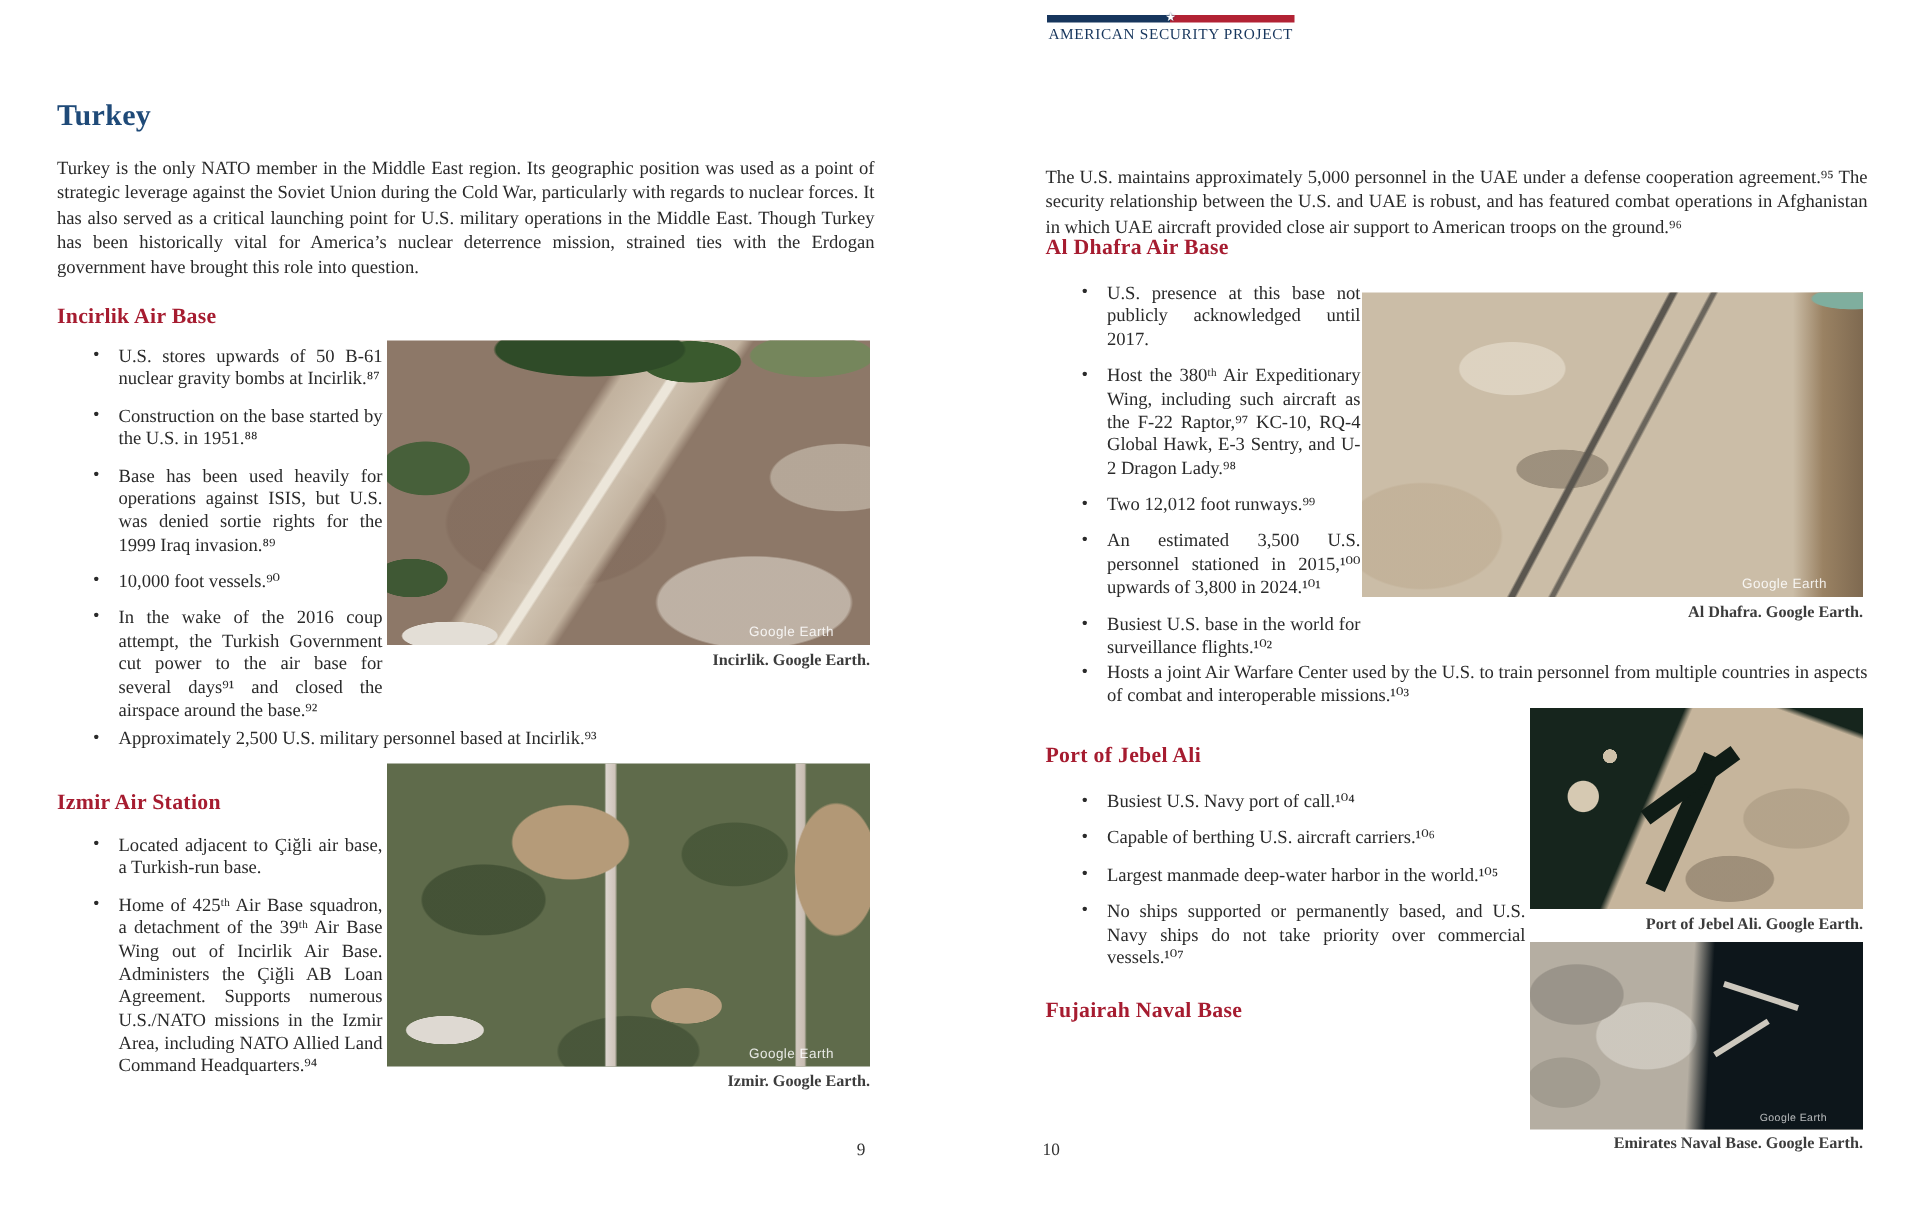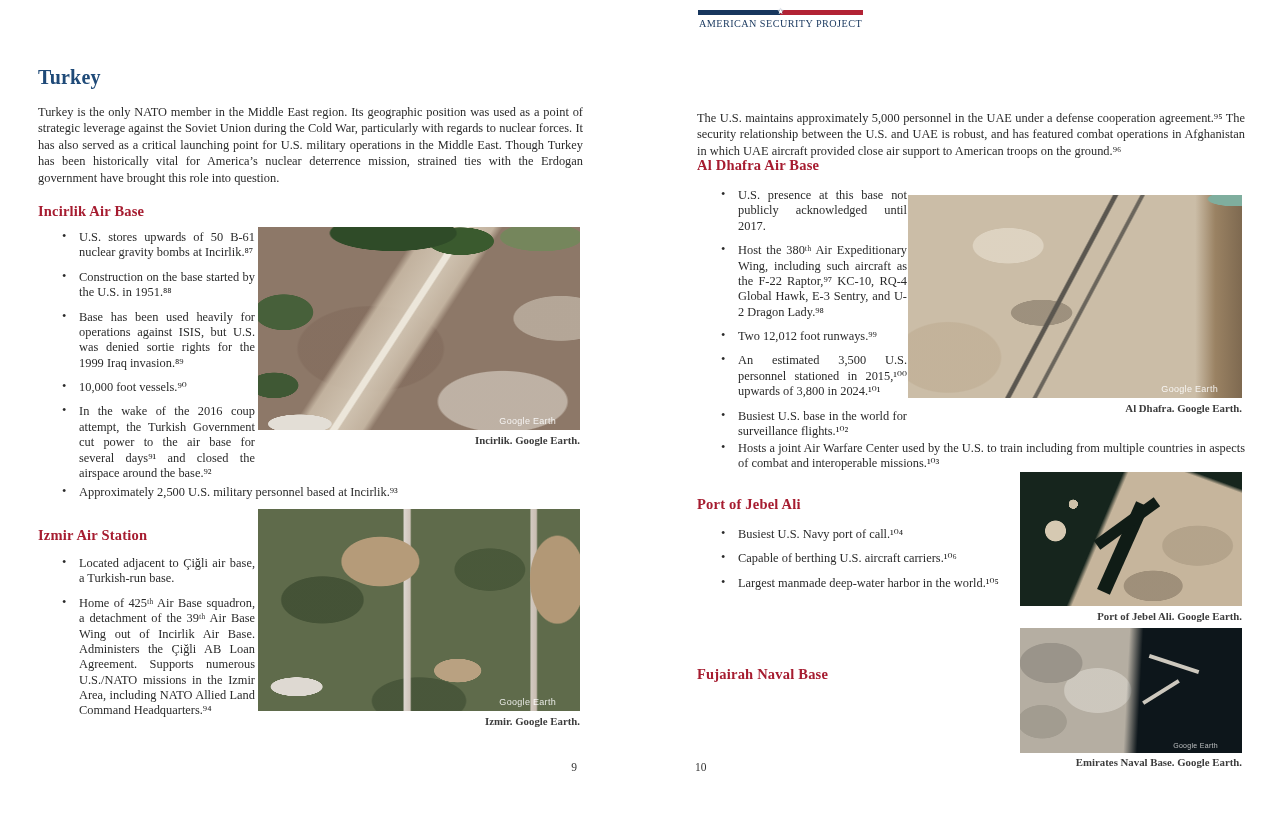--- a/index.html
+++ b/index.html
@@ -158,28 +158,29 @@
       <li>Two 12,012 foot runways.⁹⁹</li>
       <li>An estimated 3,500 U.S. personnel stationed in 2015,¹⁰⁰ upwards of 3,800 in 2024.¹⁰¹</li>
       <li>Busiest U.S. base in the world for surveillance flights.¹⁰²</li>
     </ul>
 
     <div class="sat img-aldhafra" style="left:268px;top:195px;width:334px;height:203px;">
       <span class="wm">Google Earth</span>
     </div>
     <div class="caption abs" style="left:268px;top:402px;width:334px;">Al Dhafra. Google Earth.</div>
 
-    <div class="wide-li abs" style="left:77px;top:441px;width:528px;">Hosts a joint Air Warfare Center used by the U.S. to train including from multiple countries in aspects of combat and interoperable missions.¹⁰³</div>
+    <div class="wide-li abs" style="left:77px;top:441px;width:528px;">Hosts a joint Air Warfare Center used by the U.S. to train personnel from multiple countries in aspects of combat and interoperable missions.¹⁰³</div>
 
     <h2 class="sec-h abs" style="left:57px;top:496px;">Port of Jebel Ali</h2>
 
     <ul class="blist abs" style="left:77px;top:527px;width:300px;">
       <li>Busiest U.S. Navy port of call.¹⁰⁴</li>
       <li>Capable of berthing U.S. aircraft carriers.¹⁰⁶</li>
       <li>Largest manmade deep-water harbor in the world.¹⁰⁵</li>
+      <li>No ships supported or permanently based, and U.S. Navy ships do not take priority over commercial vessels.¹⁰⁷</li>
     </ul>
 
     <div class="sat img-jebel" style="left:380px;top:472px;width:222px;height:134px;">
       <div class="shape" style="left:96px;top:28px;width:14px;height:96px;background:#101c16;transform:rotate(24deg);"></div>
       <div class="shape" style="left:70px;top:46px;width:74px;height:11px;background:#101c16;transform:rotate(-36deg);"></div>
     </div>
     <div class="caption abs" style="left:380px;top:610px;width:222px;">Port of Jebel Ali. Google Earth.</div>
 
     <h2 class="sec-h abs" style="left:57px;top:666px;">Fujairah Naval Base</h2>
 

